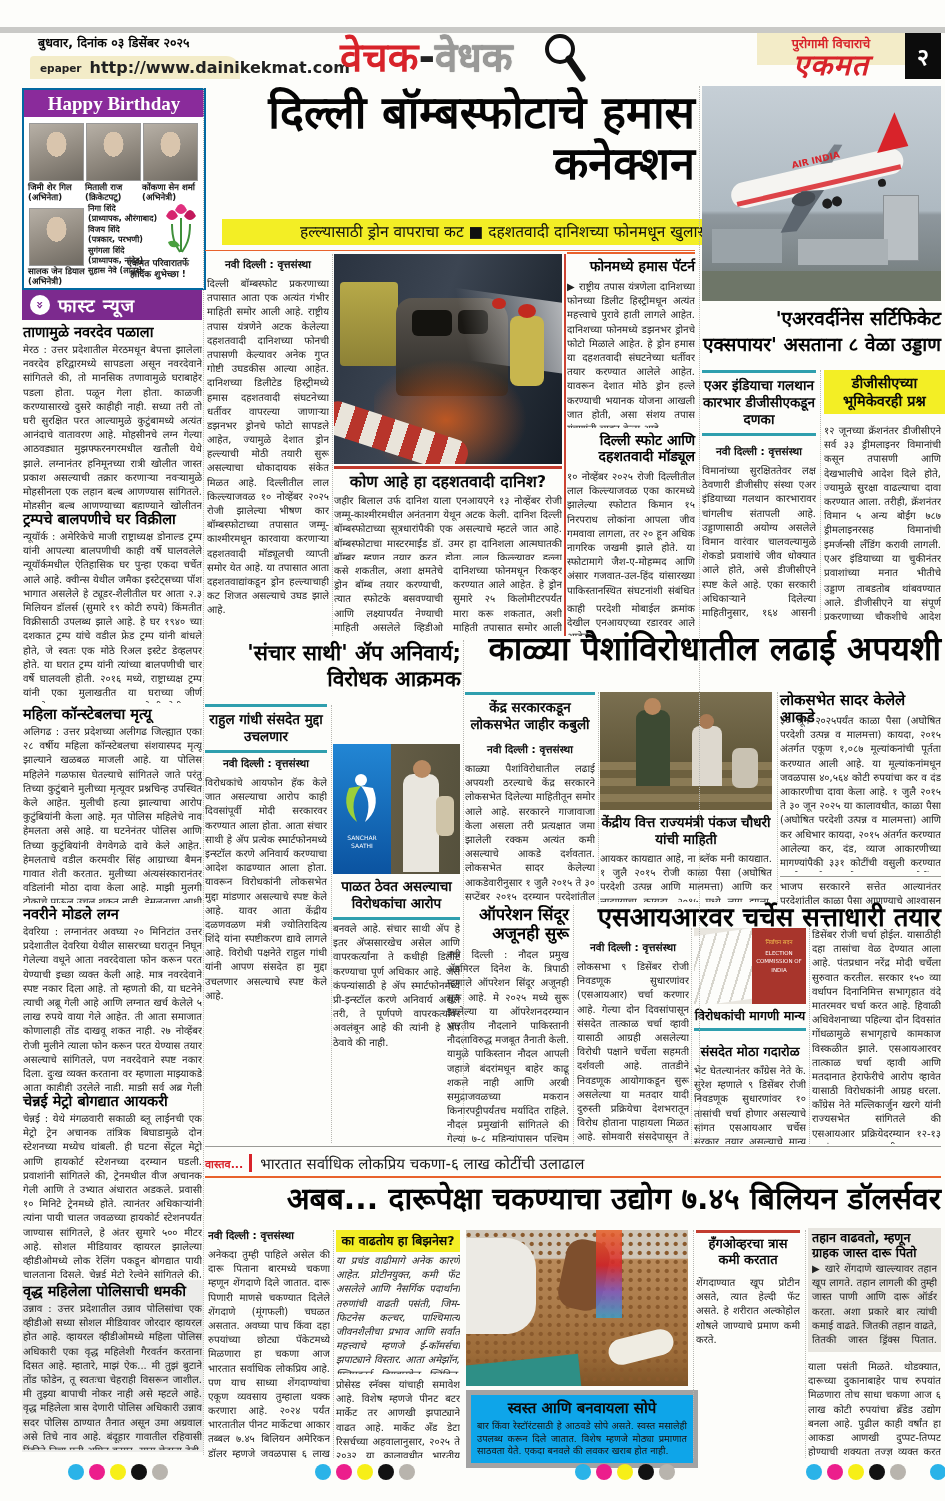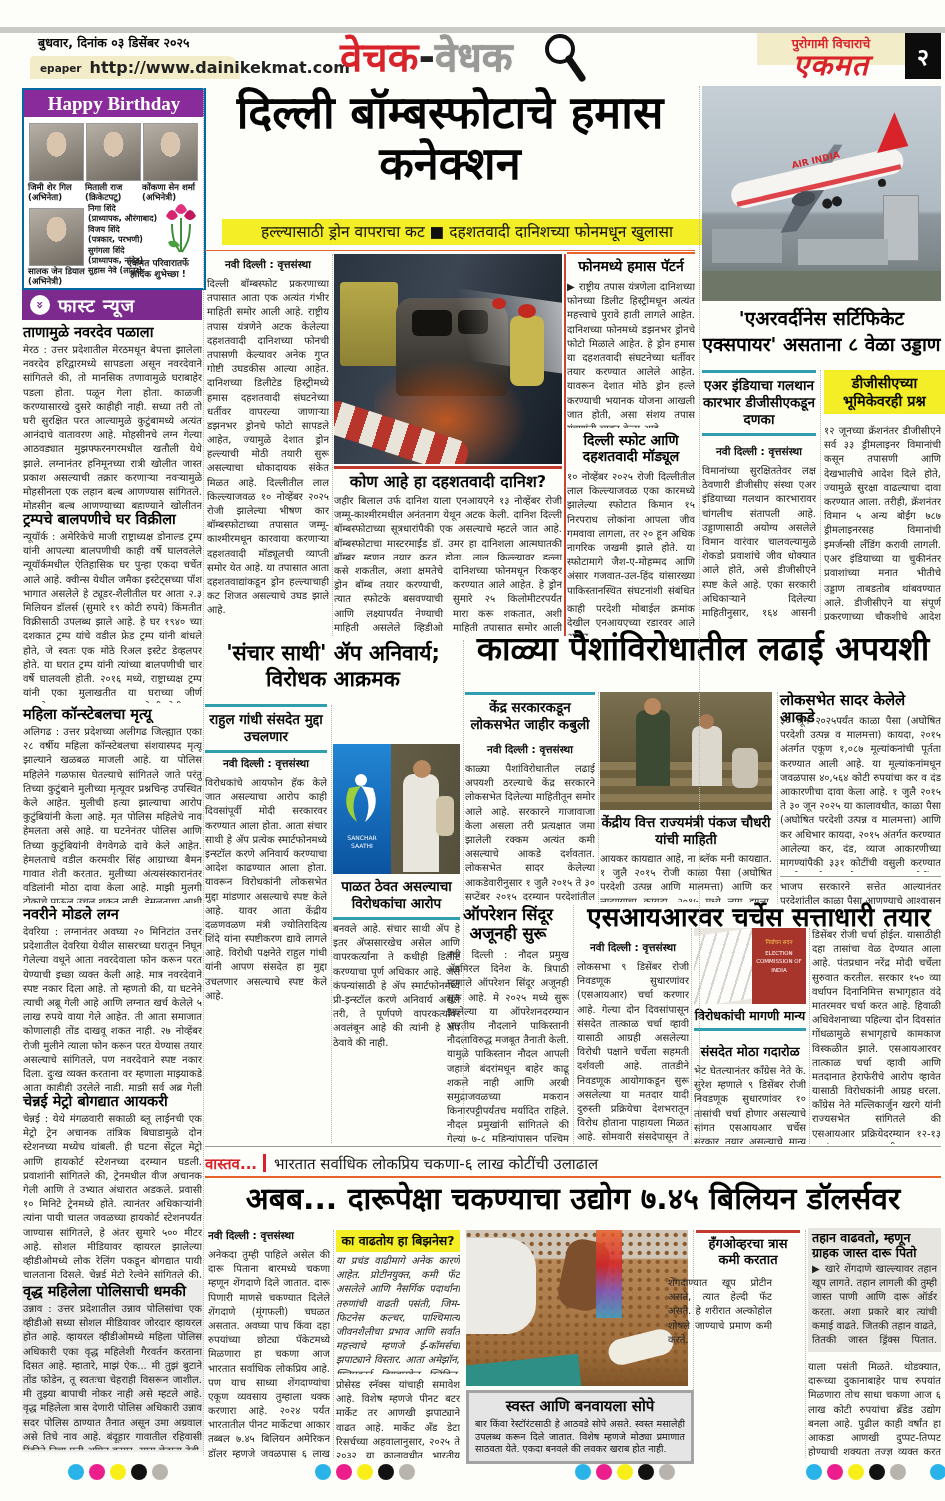--- a/index.html
+++ b/index.html
@@ -1,21 +1,21 @@
 <!DOCTYPE html>
 <html><head>
 <meta charset="utf-8">
 <style>
   html,body{margin:0;padding:0;background:#e9e9e6}
   .page{position:relative;width:945px;height:1501px;margin:0 auto;background:#fdfdfa;
         font-family:"DejaVu Sans",sans-serif;overflow:hidden;color:#151515}
   .abs{position:absolute}
   .jt{font-size:10px;line-height:1.42;text-align:justify;color:#222;overflow:hidden}
   .hl{font-weight:bold;color:#050505;line-height:1.15}
-  .ctr{text-align:center}
+  .ctr{text-align:right}
   .dl{font-size:10.5px;font-weight:bold;color:#111;text-align:center;overflow:hidden;white-space:nowrap}
   .cap{font-weight:bold;color:#0a0a0a;text-align:center;line-height:1.25;overflow:hidden}
   .vsep{position:absolute;width:0;border-left:1px dotted #b7b7b2}
   .tealtop{border-top:3px solid #2f9fae}
   .tealbot{border-bottom:3px solid #2f9fae}
   .photo{position:absolute;overflow:hidden}
   .dot{position:absolute;width:16px;height:16px;border-radius:50%}
   .bday-photo{position:absolute;background:
       radial-gradient(ellipse 16px 20px at 50% 36%, #d9c5ad 0 62%, rgba(0,0,0,0) 63%),
       linear-gradient(160deg,#b7b0a6,#8d867c 60%,#6e6961);border:1px solid #999}
@@ -220,48 +220,48 @@
       <div style="font-size:5.5px;margin-top:3px;line-height:1.5">ELECTION COMMISSION OF INDIA</div>
     </div>
   </div>
   <div class="abs cap tealbot" style="left:694px;top:1008px;width:112px;font-size:12.5px;padding-bottom:4px">विरोधकांची मागणी मान्य</div>
   <div class="abs cap" style="left:694px;top:1044px;width:112px;font-size:13px">संसदेत मोठा गदारोळ</div>
   <div class="abs jt" style="left:694px;top:1064px;width:112px;height:80px">भेट घेतल्यानंतर काँग्रेस नेते के. सुरेश म्हणाले ९ डिसेंबर रोजी निवडणूक सुधारणांवर १० तासांची चर्चा होणार असल्याचे सांगत एसआयआर चर्चेस सरकार तयार असल्याचे मान्य केले. त्यांनी असेही सांगितले की, वंदे मातरमवर एक दिवस आधी, ८</div>
   <div class="abs jt" style="left:812px;top:928px;width:129px;height:216px">डिसेंबर रोजी चर्चा होईल. यासाठीही दहा तासांचा वेळ देण्यात आला आहे. पंतप्रधान नरेंद्र मोदी चर्चेला सुरुवात करतील. सरकार १५० व्या वर्धापन दिनानिमित्त सभागृहात वंदे मातरमवर चर्चा करत आहे. हिवाळी अधिवेशनाच्या पहिल्या दोन दिवसांत गोंधळामुळे सभागृहाचे कामकाज विस्कळीत झाले. एसआयआरवर तात्काळ चर्चा व्हावी आणि मतदानात हेराफेरीचे आरोप व्हावेत यासाठी विरोधकांनी आग्रह धरला. काँग्रेस नेते मल्लिकार्जुन खरगे यांनी राज्यसभेत सांगितले की एसआयआर प्रक्रियेदरम्यान १२-१३ जणांना आपला जीव गमवावा लागला आहे. हा एक तातडीचा विषय आहे.</div>
 
   <div class="abs" style="left:205px;top:1146px;width:736px;height:1px;background:#9a9a96"></div>
   <div class="abs" style="left:205px;top:1150px;width:736px;height:26px;border-bottom:2px solid #e8622c;display:flex;align-items:center">
-    <span style="color:#d8232a;font-weight:800;font-size:15px;margin-right:6px">वास्तव...</span>
+    <span style="color:#d8232a;font-weight:800;font-size:11px;margin-right:6px">वास्तव...</span>
     <span style="width:3px;height:18px;background:#d8232a;margin-right:8px"></span>
     <span style="font-weight:normal;font-size:15px;color:#1a1a1a">भारतात सर्वाधिक लोकप्रिय चकणा-६ लाख कोटींची उलाढाल</span>
   </div>
 
   <div class="abs hl ctr" style="left:205px;top:1182px;width:736px;font-size:30px;font-weight:800">अबब... दारूपेक्षा चकण्याचा उद्योग ७.४५ बिलियन डॉलर्सवर</div>
   <div class="abs dl" style="left:208px;top:1228px;width:122px;text-align:left">नवी दिल्ली : वृत्तसंस्था</div>
   <div class="abs jt" style="left:208px;top:1248px;width:122px;height:210px">अनेकदा तुम्ही पाहिले असेल की दारू पिताना बारमध्ये चकणा म्हणून शेंगदाणे दिले जातात. दारू पिणारी माणसे चकण्यात दिलेले शेंगदाणे (मूंगफली) चघळत असतात. अवघ्या पाच किंवा दहा रुपयांच्या छोट्या पॅकेटमध्ये मिळणारा हा चकणा आज भारतात सर्वाधिक लोकप्रिय आहे. पण याच साध्या शेंगदाण्यांचा एकूण व्यवसाय तुम्हाला थक्क करणारा आहे. २०२४ पर्यंत भारतातील पीनट मार्केटचा आकार तब्बल ७.४५ बिलियन अमेरिकन डॉलर म्हणजे जवळपास ६ लाख कोटी रुपयांवर पोहोचला आहे आणि तो आणखी वेगाने वाढत आहे. हा आकडा फक्त कच्चे शेंगदाणेच नव्हे, तर पीनट बटर, पीनट चिक्की,</div>
   <div class="abs yellowbar cap" style="left:336px;top:1230px;width:124px;font-size:12.5px;padding:3px 0">का वाढतोय हा बिझनेस?</div>
   <div class="abs jt" style="left:336px;top:1254px;width:124px;height:120px;font-style:italic">या प्रचंड वाढीमागे अनेक कारणे आहेत. प्रोटीनयुक्त, कमी फॅट असलेले आणि नैसर्गिक पदार्थांना तरुणांची वाढती पसंती, जिम-फिटनेस कल्चर, पाश्चिमात्य जीवनशैलीचा प्रभाव आणि सर्वांत महत्त्वाचे म्हणजे ई-कॉमर्सचा झपाट्याने विस्तार. आता अमेझॉन, फ्लिपकार्ट, बिगबास्केट, ब्लिंकिट, झेप्टोसारख्या प्लॅटफॉर्ममुळे अगदी लहान गावातही पीनट बटरचे जार सहज उपलब्ध झाले आहेत.</div>
   <div class="abs jt" style="left:336px;top:1378px;width:124px;height:80px">प्रोसेस्ड स्नॅक्स यांचाही समावेश आहे. विशेष म्हणजे पीनट बटर मार्केट तर आणखी झपाट्याने वाढत आहे. मार्केट अँड डेटा रिसर्चच्या अहवालानुसार, २०२५ ते २०३२ या कालावधीत भारतीय पीनट बटर मार्केट ११.२१ टक्के सीएजीआरने</div>
 
   <div class="photo" style="left:466px;top:1230px;width:222px;height:156px;background:radial-gradient(circle at 30% 55%, #8a5a2d 1.6px, rgba(0,0,0,0) 2.6px) 0 0/9px 9px, linear-gradient(#cfc6b8 0 18%, #b98a5a 19%, #9c6b38 80%, #7d5428)">
     <div style="position:absolute;left:96px;top:10px;width:44px;height:70px;background:#7e4f2d;border-radius:16px;transform:rotate(12deg)"></div>
     <div style="position:absolute;left:0;top:8px;width:70px;height:96px;background:#eceae4;border-radius:0 30px 30px 0"></div>
     <div style="position:absolute;left:130px;top:0;width:26px;height:88px;background:linear-gradient(#e8632c,#d8232a 40%,#7e57c2 70%,#3aa0c9);opacity:.85"></div>
     <div style="position:absolute;right:14px;bottom:26px;width:66px;height:26px;background:#efece2;border-radius:13px;transform:rotate(-14deg)"></div>
     <div style="position:absolute;left:-6px;bottom:-8px;width:120px;height:34px;background:#2e8f86;transform:rotate(-6deg)"></div>
   </div>
-  <div class="abs" style="left:466px;top:1390px;width:222px;height:68px;background:#e5e5e5;border:3px solid #a3a3a3;text-align:center">
+  <div class="abs" style="left:466px;top:1390px;width:222px;height:68px;background:#0ea5e9;border:5px solid #a3a3a3;text-align:center">
     <div class="cap" style="font-size:15px;margin-top:4px">स्वस्त आणि बनवायला सोपे</div>
     <div style="font-size:9.5px;line-height:1.35;padding:2px 6px;text-align:justify">बार किंवा रेस्टॉरंटसाठी हे आठवडे सोपे असते. स्वस्त मसालेही उपलब्ध करून दिले जातात. विशेष म्हणजे मोठ्या प्रमाणात साठवता येते. एकदा बनवले की लवकर खराब होत नाही.</div>
   </div>
 
   <div class="abs" style="left:696px;top:1230px;width:104px;border-top:3px solid #c23b2e">
     <div class="cap" style="font-size:13px;padding:3px 0">हँगओव्हरचा त्रास कमी करतात</div>
   </div>
-  <div class="abs jt" style="left:668px;top:1276px;width:104px;height:180px">शेंगदाण्यात खूप प्रोटीन असते, त्यात हेल्दी फॅट असते. हे शरीरात अल्कोहोल शोषले जाण्याचे प्रमाण कमी करते.</div>
+  <div class="abs jt" style="left:696px;top:1276px;width:104px;height:180px">शेंगदाण्यात खूप प्रोटीन असते, त्यात हेल्दी फॅट असते. हे शरीरात अल्कोहोल शोषले जाण्याचे प्रमाण कमी करते.</div>
 
   <div class="abs" style="left:808px;top:1228px;width:133px;height:124px;background:#e7e5df;padding:2px 4px;box-sizing:border-box">
     <div class="hl" style="font-size:12.5px;line-height:1.2">तहान वाढवतो, म्हणून ग्राहक जास्त दारू पितो</div>
     <div class="jt" style="height:86px;margin-top:2px">▶ खारे शेंगदाणे खाल्ल्यावर तहान खूप लागते. तहान लागली की तुम्ही जास्त पाणी आणि दारू ऑर्डर करता. अशा प्रकारे बार त्यांची कमाई वाढते. जितकी तहान वाढते, तितकी जास्त ड्रिंक्स पितात. परिणामी तुमचे पाकीटही रिकामे होते आणि बार-रेस्टॉरंटची कमाई वाढते.</div>
   </div>
   <div class="abs jt" style="left:808px;top:1360px;width:133px;height:96px">याला पसंती मिळते. थोडक्यात, दारूच्या दुकानाबाहेर पाच रुपयांत मिळणारा तोच साधा चकणा आज ६ लाख कोटी रुपयांचा ब्रँडेड उद्योग बनला आहे. पुढील काही वर्षांत हा आकडा आणखी दुप्पट-तिप्पट होण्याची शक्यता तज्ज्ञ व्यक्त करत आहेत.</div>
 
   <div class="vsep" style="left:203px;top:88px;height:1367px"></div>
   <div class="vsep" style="left:332px;top:254px;height:382px"></div>
   <div class="vsep" style="left:564px;top:254px;height:382px;border-left:2px solid #cc4433"></div>

